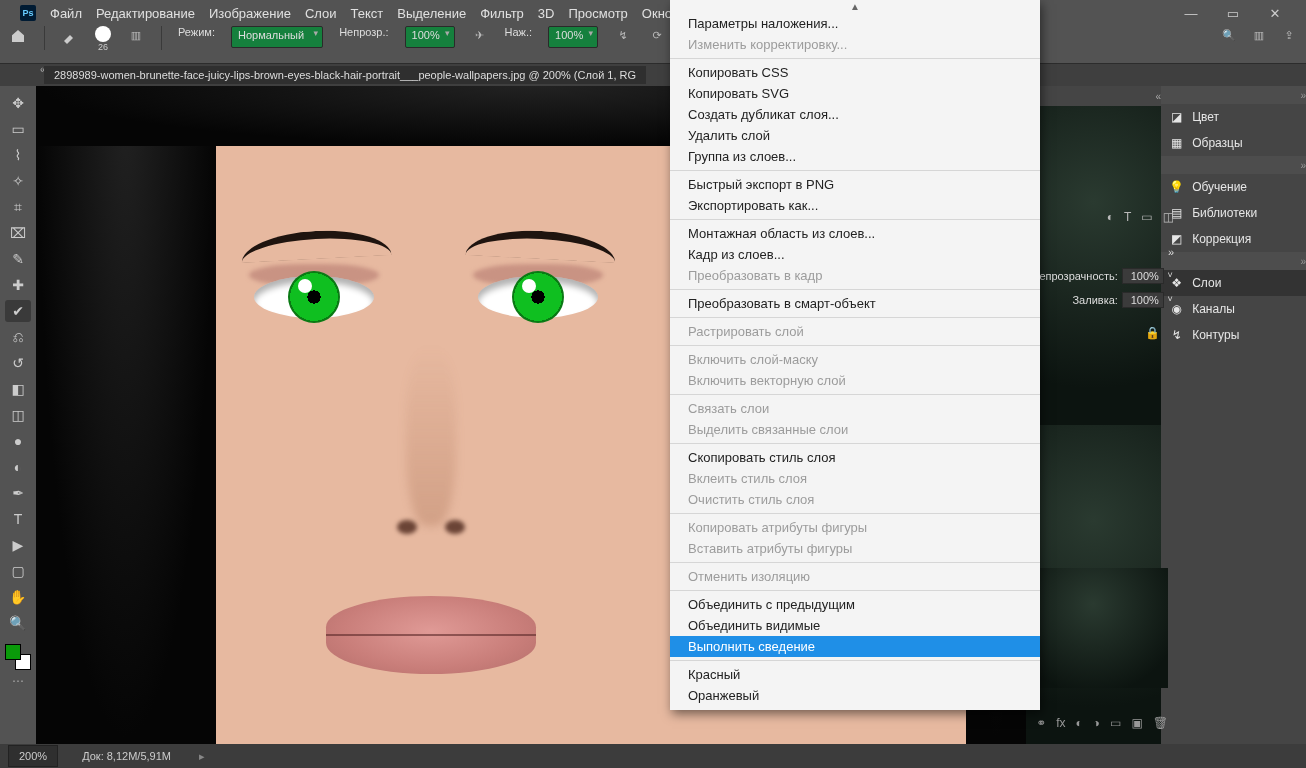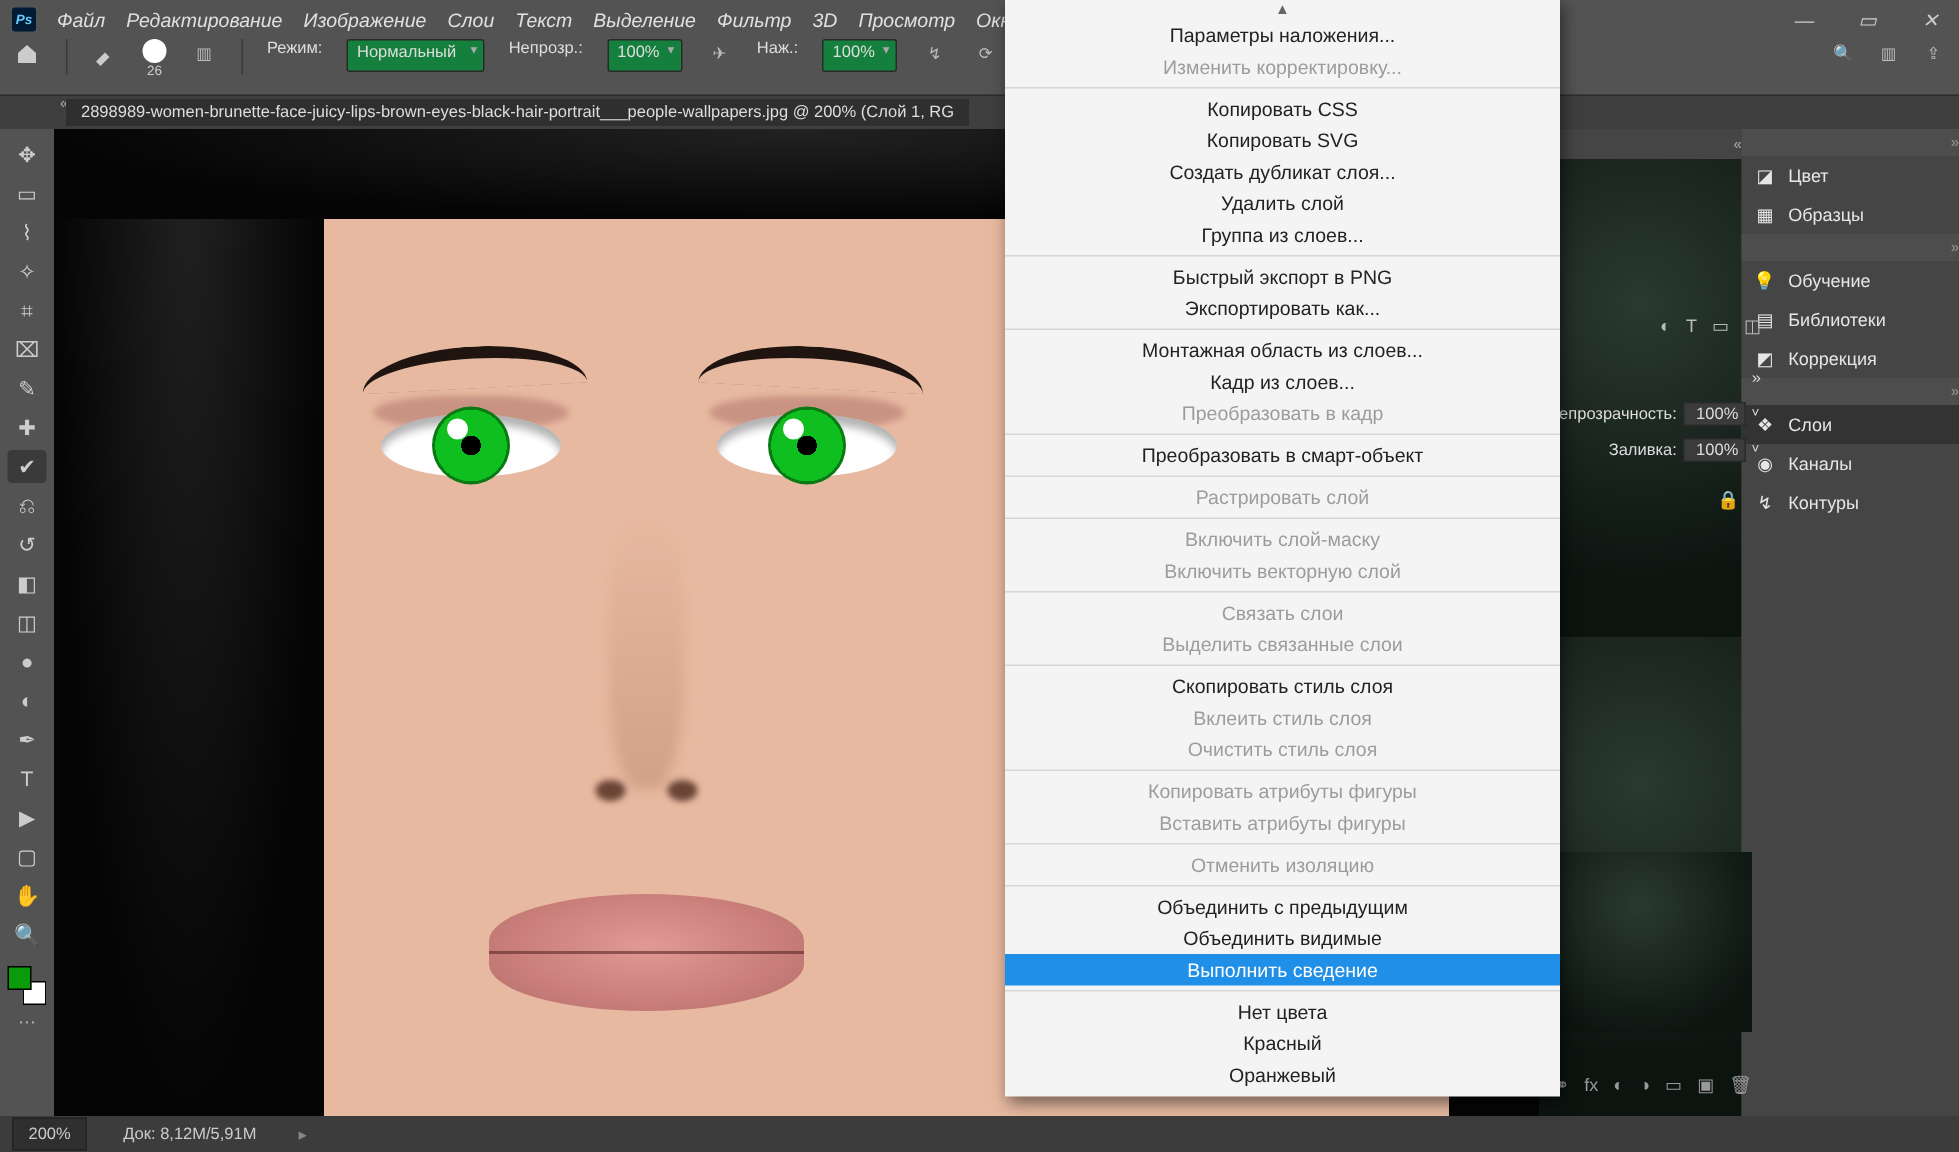--- a/index.html
+++ b/index.html
@@ -1,18 +1,18 @@
 <!DOCTYPE html>
 <html><head>
 <meta charset="utf-8">
 <style>
   * { margin:0; padding:0; box-sizing:border-box; font-family:"Segoe UI",Tahoma,sans-serif; }
   body { background:#323232; color:#ccc; width:1306px; height:768px; overflow:hidden; font-size:12px; position:relative; }
   
-  .menubar { height:26px; background:#535353; display:flex; align-items:center; padding:0 8px; gap:14px; color:#e0e0e0; font-size:13px;font-style:italic; }
+  .menubar { height:26px; background:#535353; display:flex; align-items:center; padding:0 20px; gap:14px; color:#e0e0e0; font-size:13px; }
   .menubar .ps-logo{ width:16px;height:16px;background:#001b33;color:#6cf;display:flex;align-items:center;justify-content:center;font-size:9px;font-weight:bold;border-radius:2px;}
   .menubar .item{ cursor:default; }
   .menubar .spacer{flex:1;}
   .win-btn { width:22px;height:12px;display:inline-flex;align-items:center;justify-content:center;color:#ccc;margin-left:6px;}
   
   .optbar { height:38px; background:#535353; border-bottom:1px solid #2c2c2c; display:flex;align-items:flex-start;padding:0 8px;gap:16px;font-size:11px;color:#ddd;}
   .home-icon{width:20px;height:20px;display:flex;align-items:center;justify-content:center;}
   .swatch{width:16px;height:16px;border-radius:50%;background:#fff;}
   .tinylabel{font-size:9px;color:#ccc;}
   .dropdown{background:#15803d;border:1px solid #2a2a2a;padding:2px 18px 6px 6px;position:relative;color:#ddd;border-radius:2px;}
@@ -71,21 +71,21 @@
   .layerprops .ln{display:flex;justify-content:flex-end;align-items:center;gap:4px;height:24px;}
   .pctbox{background:#3b3b3b;border:1px solid #2a2a2a;width:42px;text-align:right;padding:1px 4px;position:relative;}
   .pctbox::after{content:"˅";position:absolute;right:-10px;top:1px;font-size:9px;}
   .mini-iconrow{position:absolute;right:132px;top:210px;display:flex;gap:10px;color:#bbb;font-size:12px;}
   .lock-ic{position:absolute;right:146px;top:326px;color:#bbb;font-size:12px;}
   .bottom-iconrow{position:absolute;right:138px;bottom:38px;display:flex;gap:10px;color:#999;font-size:12px;}
   .bottom-thumb{position:absolute;right:138px;bottom:80px;width:150px;height:120px;background:radial-gradient(circle at 50% 30%,#2a3a30 0%,#0c1410 80%);}
   
   .ctx{position:absolute;left:670px;top:0;width:370px;background:#f4f4f4;color:#222;font-size:13px;box-shadow:2px 4px 10px rgba(0,0,0,.5);padding-bottom:4px;z-index:50;}
   .ctx .uparrow{text-align:center;color:#666;font-size:10px;padding:1px 0;}
-  .ctx .mi{padding:2px 18px;line-height:17px;white-space:nowrap;text-align:center;}
+  .ctx .mi{padding:2px 18px;line-height:17px;white-space:nowrap;}
   .ctx .mi.disabled{color:#9c9c9c;}
   .ctx .mi.hover{background:#1f8fe7;color:#fff;}
   .ctx hr{border:none;border-top:1px solid #d6d6d6;margin:3px 0;}
   
   .status{position:absolute;left:0;right:0;bottom:0;height:24px;background:#3c3c3c;color:#ccc;display:flex;align-items:center;padding:0 8px;font-size:11px;gap:24px;}
   .status .zoom{background:#2f2f2f;padding:4px 10px;border:1px solid #222;}
   .collapsechevs{position:absolute;left:40px;top:64px;color:#aaa;font-size:10px;}
 </style>
 </head>
 <body>
@@ -312,21 +312,20 @@
       <hr>
       <div class="mi disabled">Копировать атрибуты фигуры</div>
       <div class="mi disabled">Вставить атрибуты фигуры</div>
       <hr>
       <div class="mi disabled">Отменить изоляцию</div>
       <hr>
       <div class="mi">Объединить с предыдущим</div>
       <div class="mi">Объединить видимые</div>
       <div class="mi hover">Выполнить сведение</div>
       <hr>
-      <div class="mi">Нет цвета</div>
       <div class="mi">Красный</div>
       <div class="mi">Оранжевый</div>
     </div>
 </div>
 
 <div class="status">
   <span class="zoom">200%</span>
   <span>Док: 8,12M/5,91M</span>
   <span style="margin-left:4px;color:#888">▸</span>
 </div>

